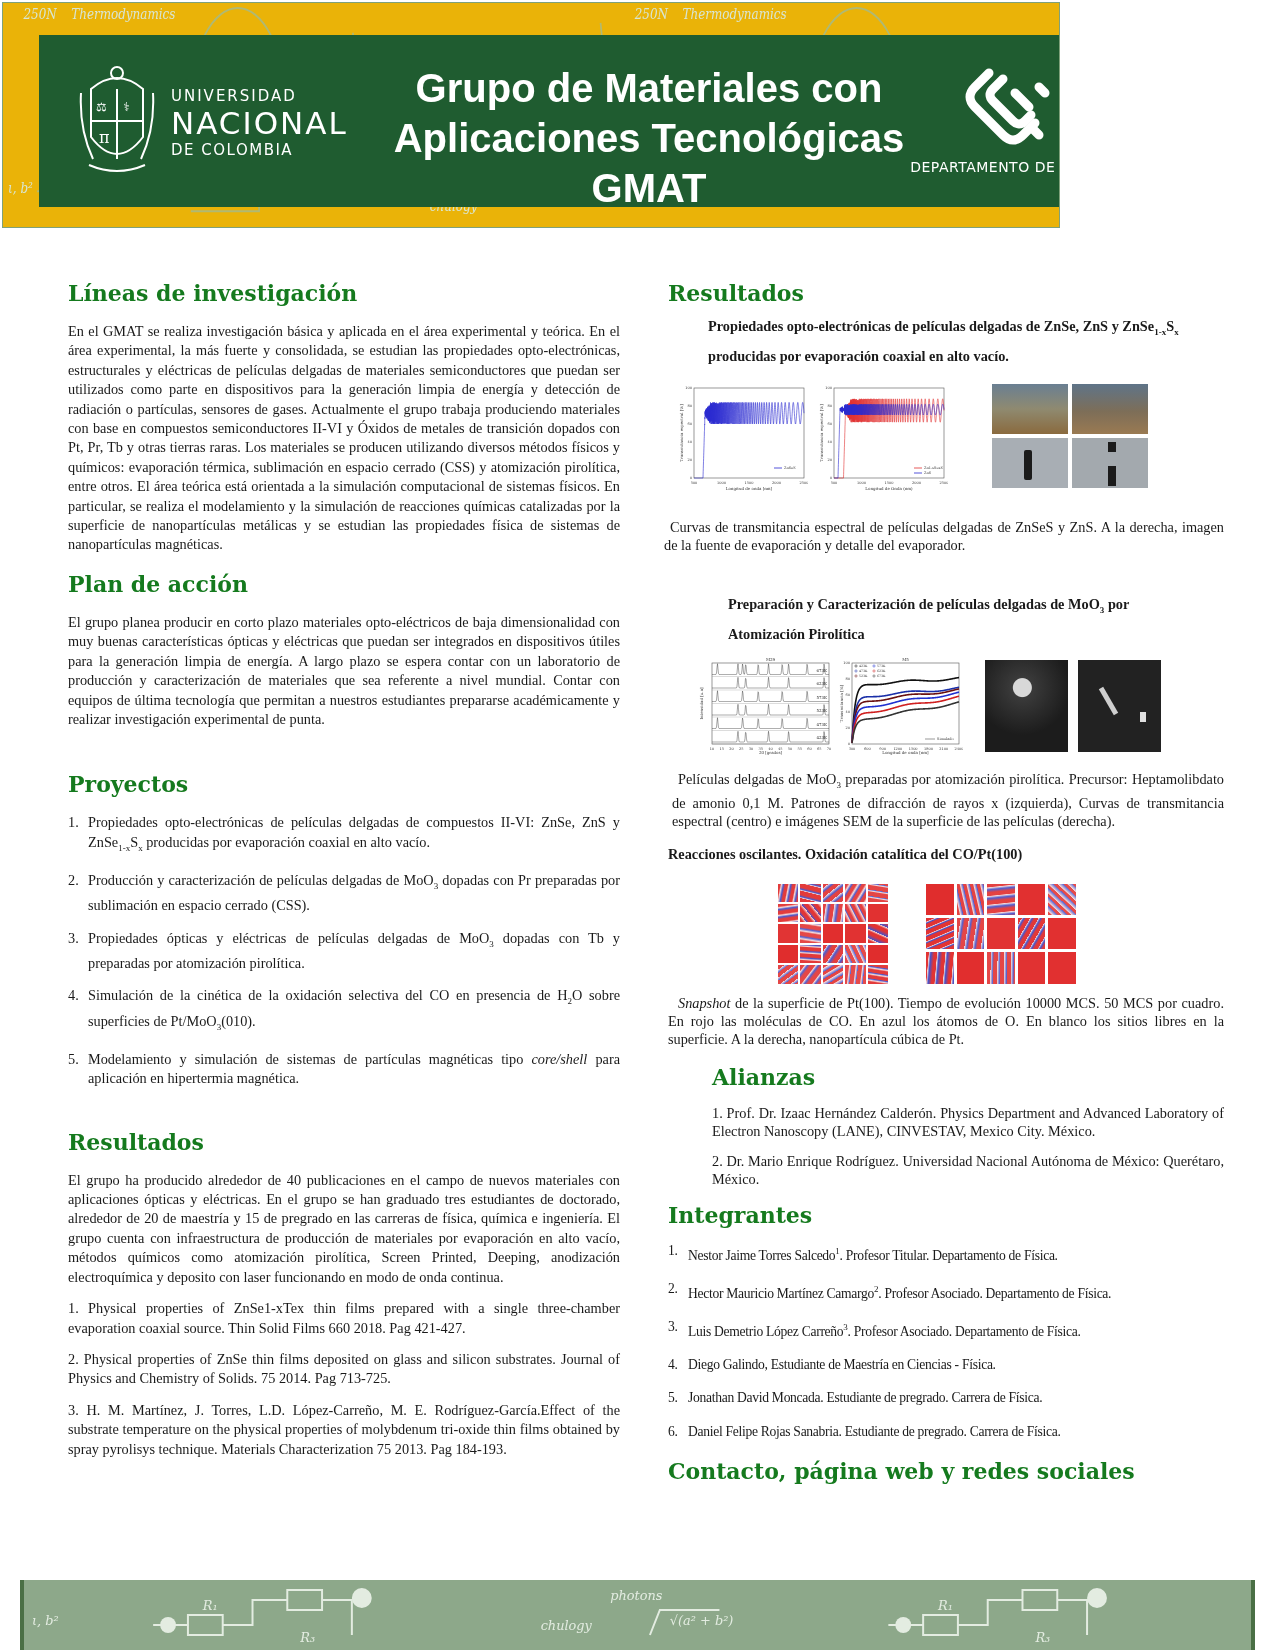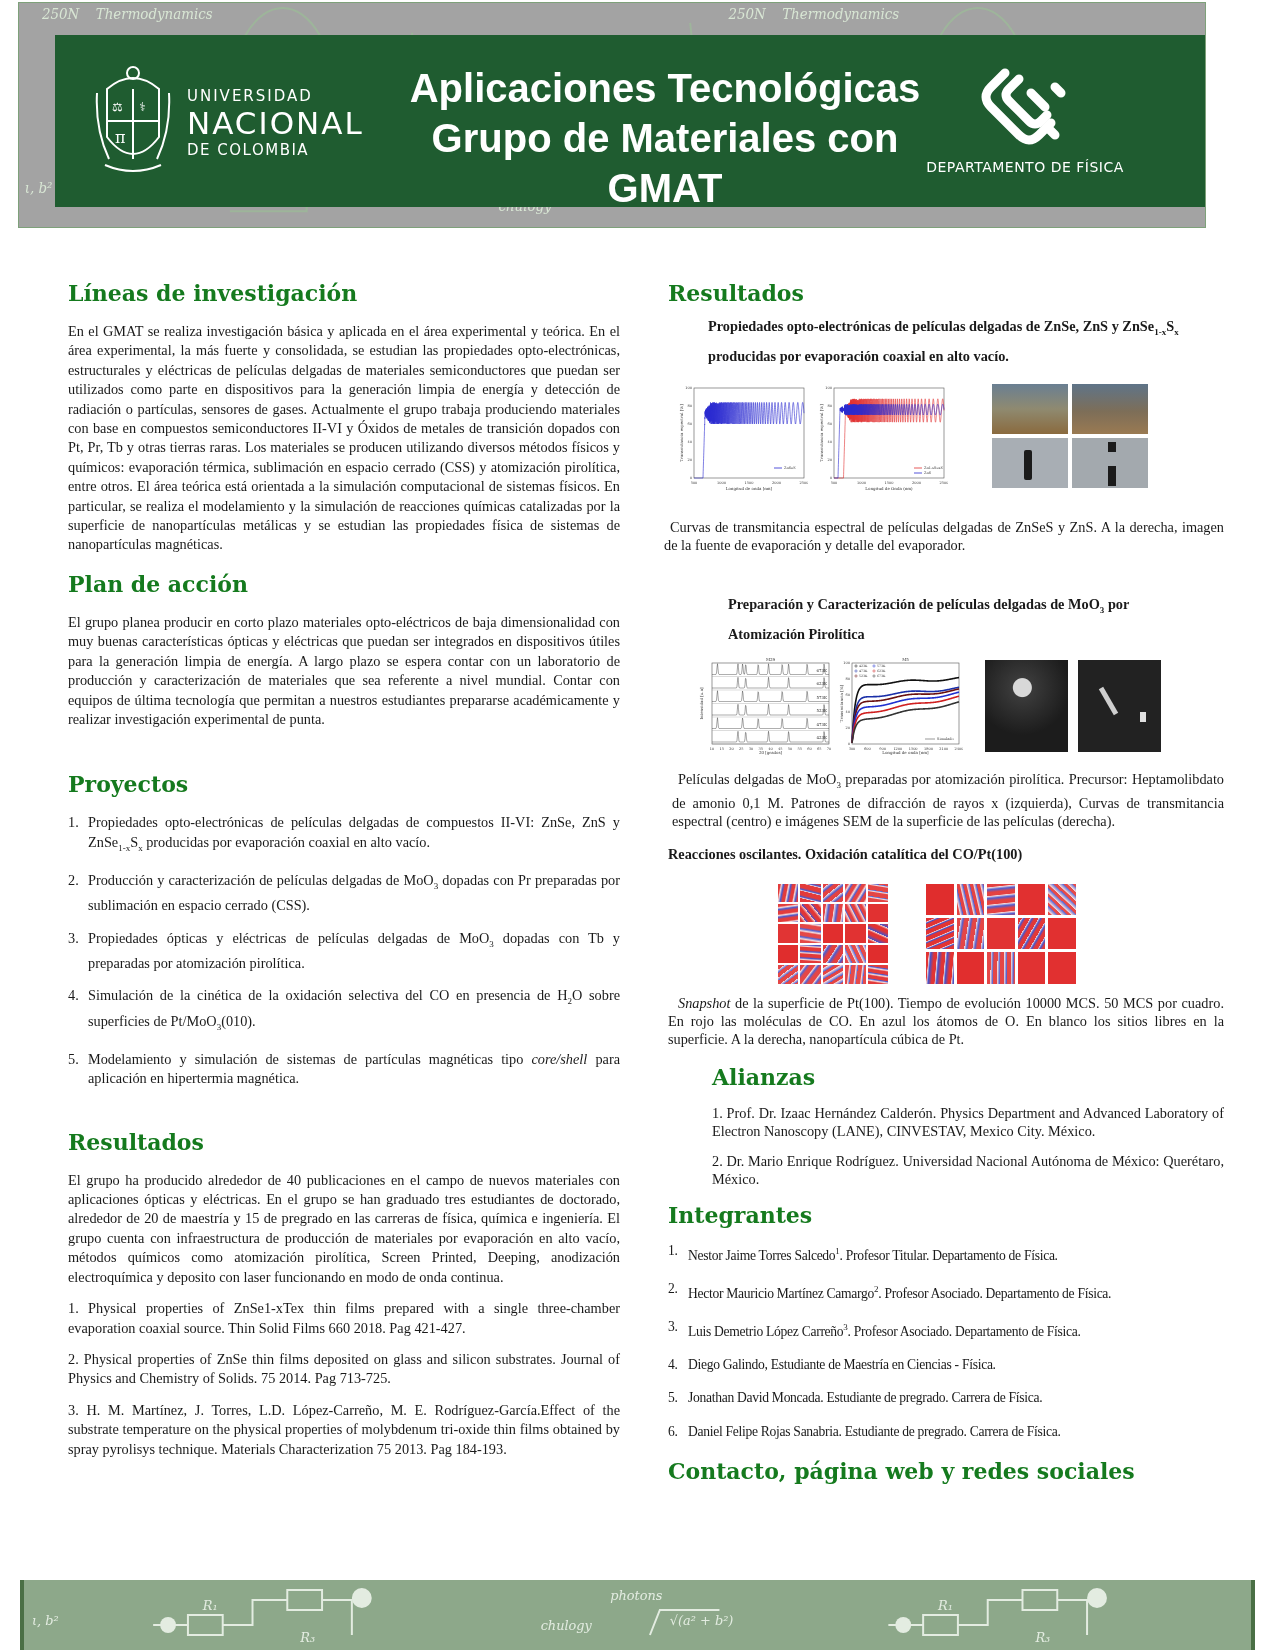--- a/index.html
+++ b/index.html
@@ -1,22 +1,22 @@
 <!DOCTYPE html>
 <html><head>
 <meta charset="utf-8">
 <style>
   * { box-sizing: border-box; margin: 0; padding: 0; }
   html, body { width: 1275px; height: 1650px; background: #ffffff; overflow: hidden; }
   body { position: relative; font-family: "DejaVu Serif", "Liberation Serif", serif; color: #1a1a1a; }
 
   
   .banner {
-    position: absolute; left: 18px; top: 2px; width: 1188px; height: 226px;
-    background: #a3a3a3; border: 1px solid #7ea17a; overflow: hidden;
+    position: absolute; left: 2px; top: 2px; width: 1058px; height: 226px;
+    background: #eab308; border: 1px solid #7ea17a; overflow: hidden;
   }
   .banner .chalk { position: absolute; left: 0; top: 0; width: 100%; height: 100%; }
   .banner-inner {
     position: absolute; left: 36px; top: 32px; width: 1162px; height: 172px;
     background: #1f5c30;
   }
   .unal-logo { position: absolute; left: 40px; top: 24px; width: 76px; height: 120px; }
   .unal-text { position: absolute; left: 132px; top: 52px; color: #fff; font-family: "DejaVu Sans", sans-serif; }
   .unal-text .l1 { font-size: 15px; letter-spacing: 2px; }
   .unal-text .l2 { font-size: 31px; letter-spacing: 2px; line-height: 36px; text-align: center; }
@@ -115,22 +115,22 @@
       <text x="20" y="84" fill="#fff" font-size="16" font-family="DejaVu Serif, serif">π</text>
       <text x="17" y="52" fill="#fff" font-size="12" font-family="DejaVu Sans, sans-serif">⚖</text>
       <text x="44" y="52" fill="#fff" font-size="12" font-family="DejaVu Sans, sans-serif">⚕</text>
     </svg>
     <div class="unal-text">
       <div class="l1">UNIVERSIDAD</div>
       <div class="l2">NACIONAL</div>
       <div class="l3">DE COLOMBIA</div>
     </div>
     <div class="banner-title">
+      <div>Grupo de Materiales con</div>
       <div>Aplicaciones Tecnológicas</div>
-      <div>Grupo de Materiales con</div>
       <div>GMAT</div>
     </div>
     <svg class="dept-logo" viewBox="0 0 96 96">
       <g stroke="#fff" stroke-width="9" fill="none" stroke-linecap="round" stroke-linejoin="round">
         <path d="M30 20 L16 34 Q6 44 16 54 L44 82 Q54 92 64 82 L76 70"></path>
         <path d="M44 26 L34 36 Q28 42 34 48 L54 68 Q60 74 66 68 L72 62"></path>
         <path d="M56 40 L70 54"></path>
         <path d="M80 34 L86 40 M74 76 L80 82"></path>
       </g>
     </svg>

